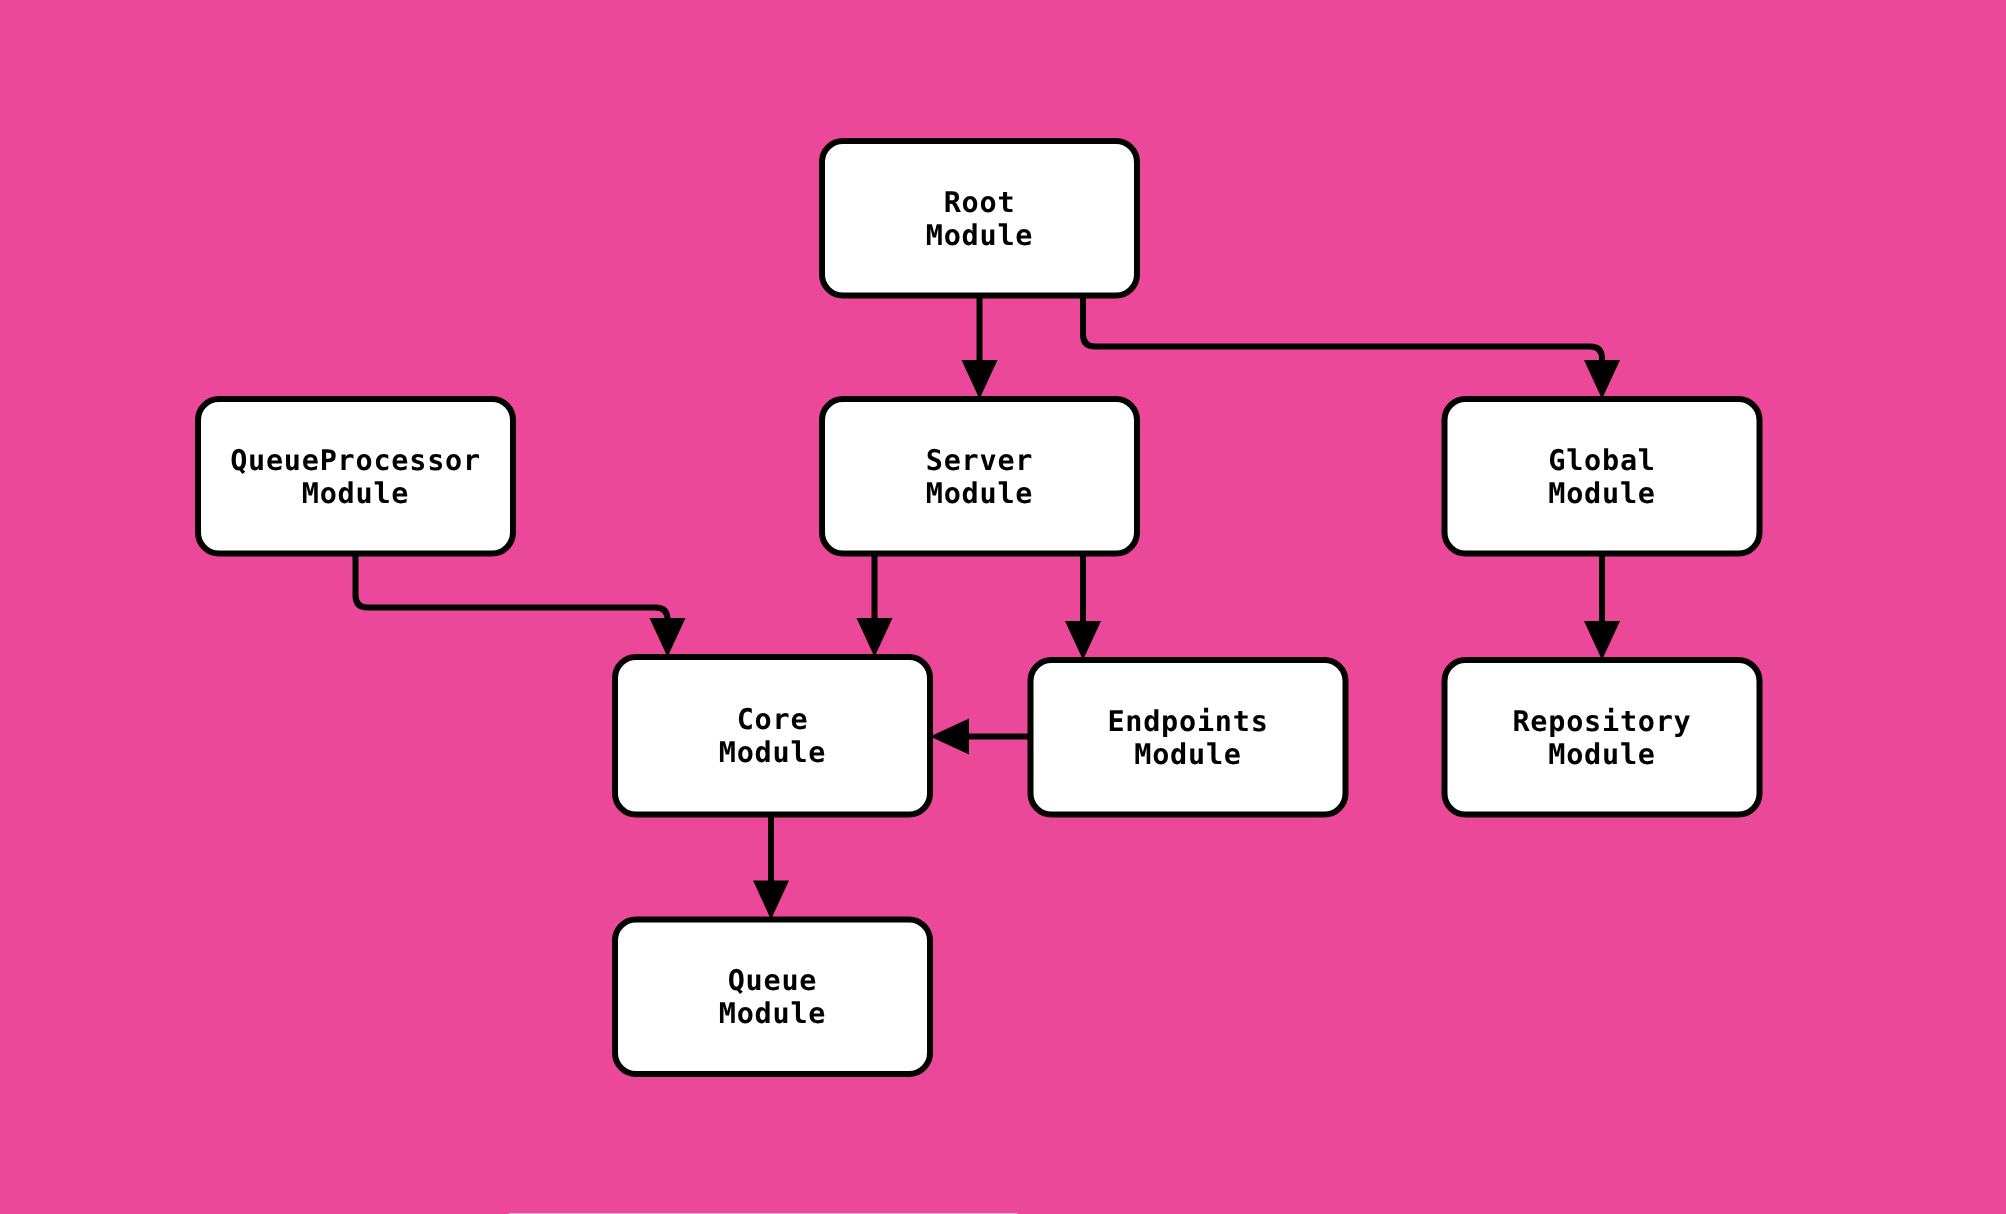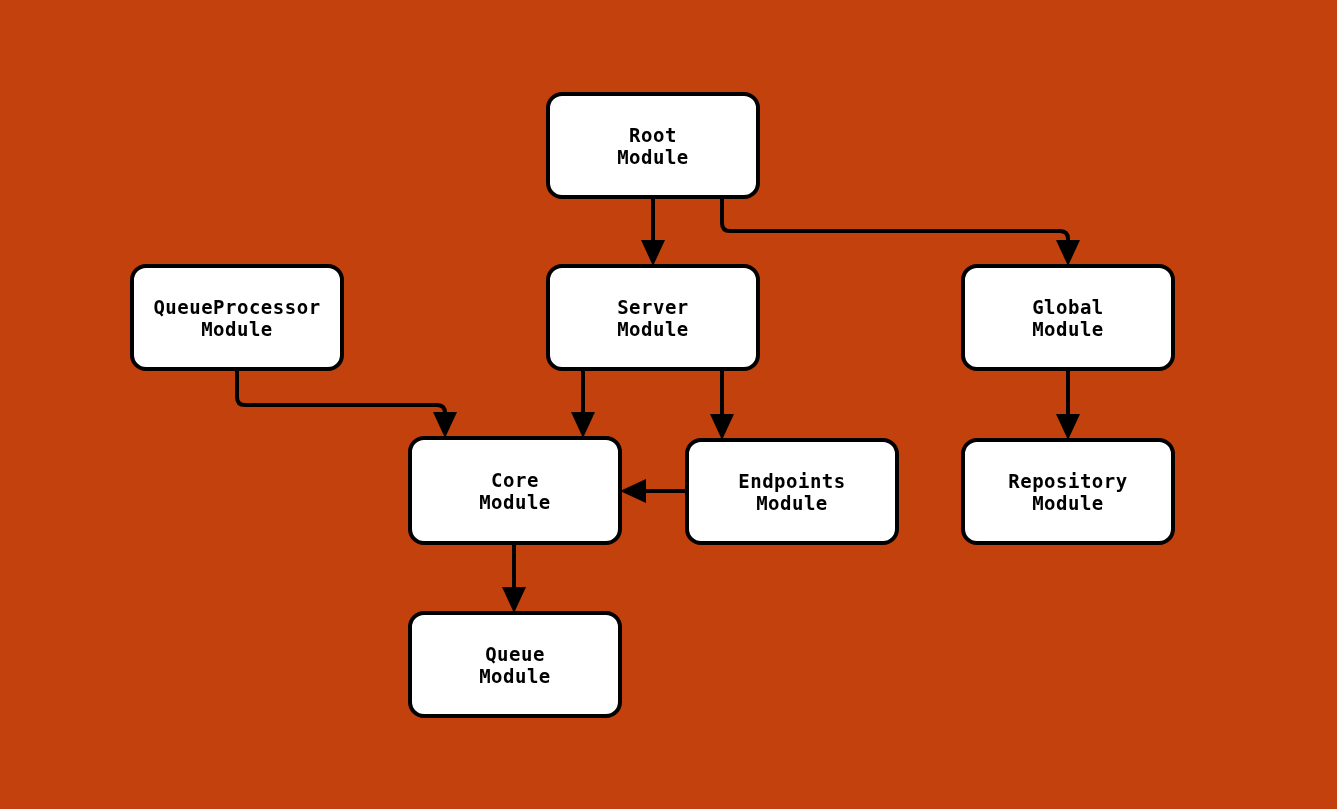--- a/index.html
+++ b/index.html
@@ -11,21 +11,21 @@
   body {
     width: 1337px;
     height: 809px;
     overflow: hidden;
     font-family: "DejaVu Sans Mono", "Liberation Mono", monospace;
   }
   #diagram-root {
     position: relative;
     width: 1337px;
     height: 809px;
-    background: #c2410c;
+    background: #ec4899;
   }
   svg#graph {
     position: absolute;
     top: 0;
     left: 0;
     width: 1337px;
     height: 809px;
     display: block;
   }
   .node-box {

